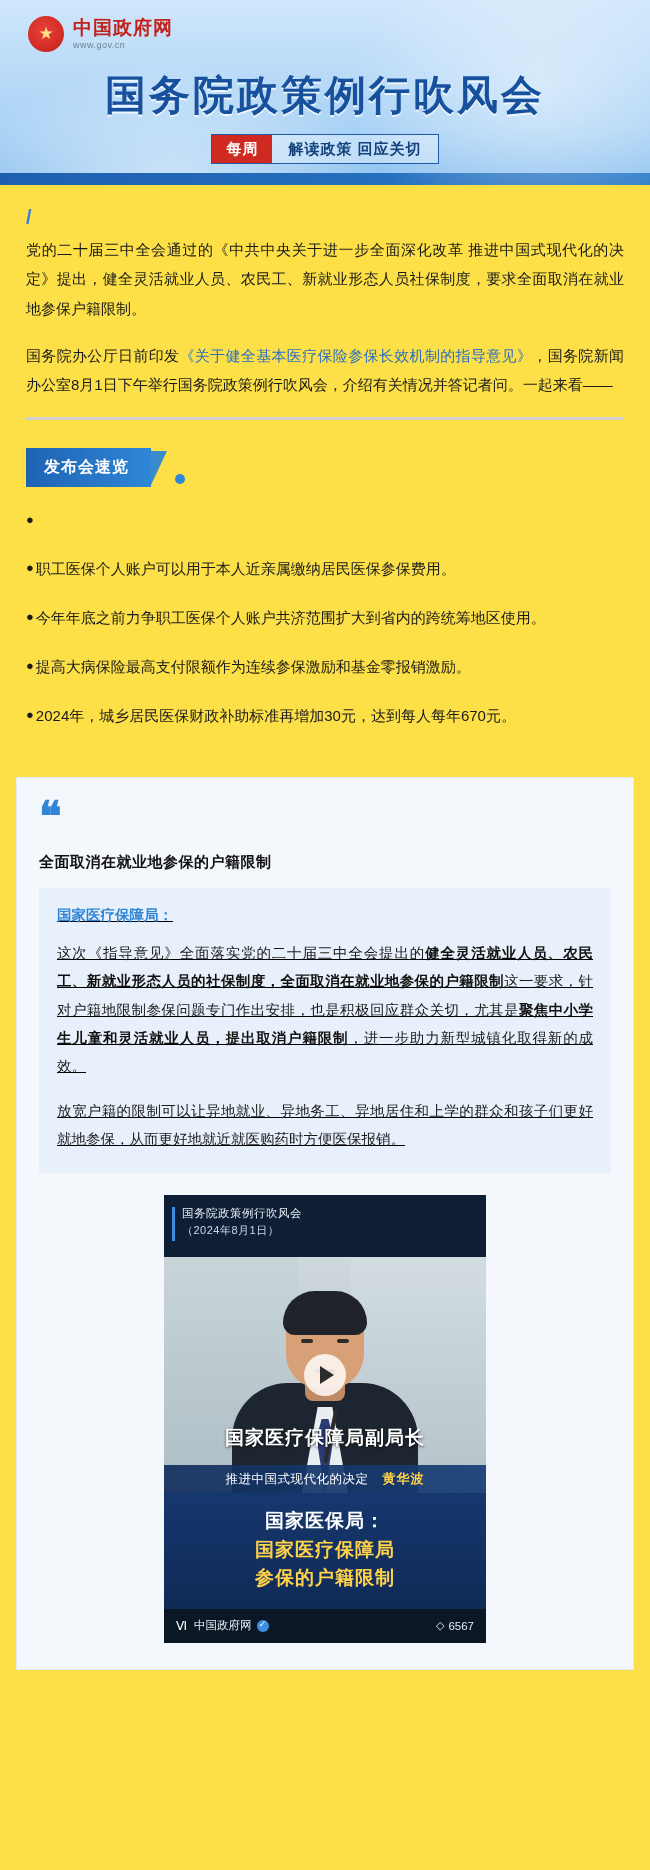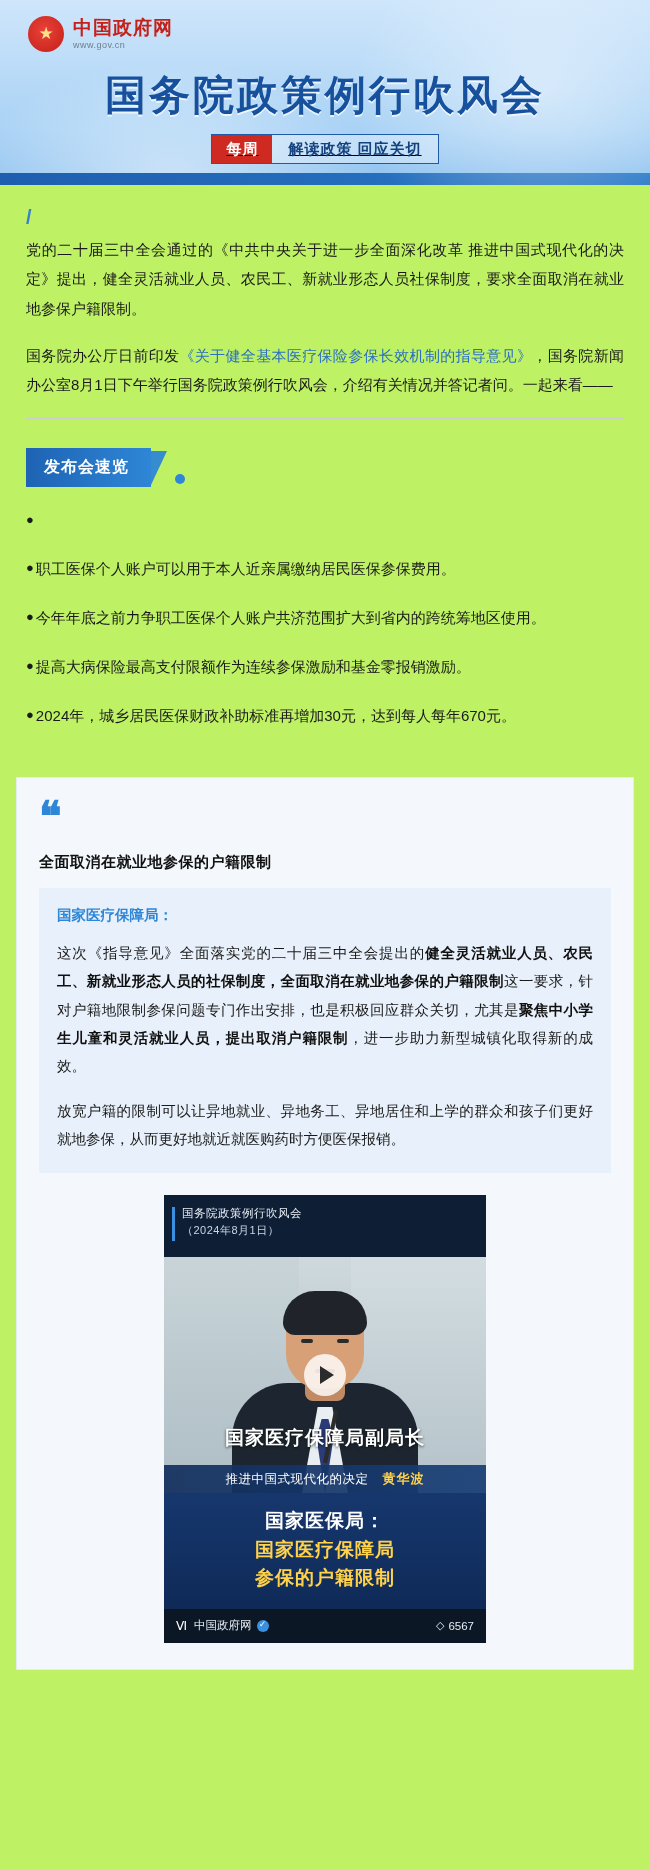--- a/index.html
+++ b/index.html
@@ -5,21 +5,21 @@
   * { box-sizing: border-box; }
   html, body {
     margin: 0; padding: 0;
     background: #ffffff;
     font-family: "Liberation Sans", "DejaVu Sans", sans-serif;
   }
   .page {
     width: 650px;
     min-height: 1870px;
     margin: 0 auto;
-    background: #bef264;
+    background: #fde047;
     position: relative;
     overflow: hidden;
   }
 
   
   .banner {
     position: relative;
     width: 650px;
     height: 185px;
     background: linear-gradient(180deg, #cfe6fb 0%, #bcdcf8 35%, #a9d2f5 70%, #8fc2ef 100%);
@@ -94,21 +94,20 @@
     display: flex;
     justify-content: center;
     align-items: center;
     z-index: 3;
   }
   .sub-wrap {
     display: flex; align-items: stretch;
     border: 1px solid #1f5aa8;
     height: 30px;
     background: rgba(255,255,255,0.35);
-    text-decoration: underline;
   }
   .sub-red {
     background: #cf2a22;
     color: #fff;
     font-size: 15px;
     font-weight: bold;
     padding: 0 14px;
     display: flex; align-items: center;
     letter-spacing: 1px;
   }
@@ -226,20 +225,21 @@
     margin-top: 20px;
     font-size: 15px;
     font-weight: bold;
     color: #111;
     letter-spacing: 0.5px;
   }
   .inner-box {
     margin-top: 16px;
     background: #e8f1fb;
     padding: 18px 18px 20px 18px;
+    text-decoration: underline;
   }
   .org-name {
     color: #2f86d6;
     font-size: 14.5px;
     font-weight: bold;
     margin-bottom: 14px;
   }
   .inner-box p {
     margin: 0 0 16px 0;
     font-size: 14.5px;

